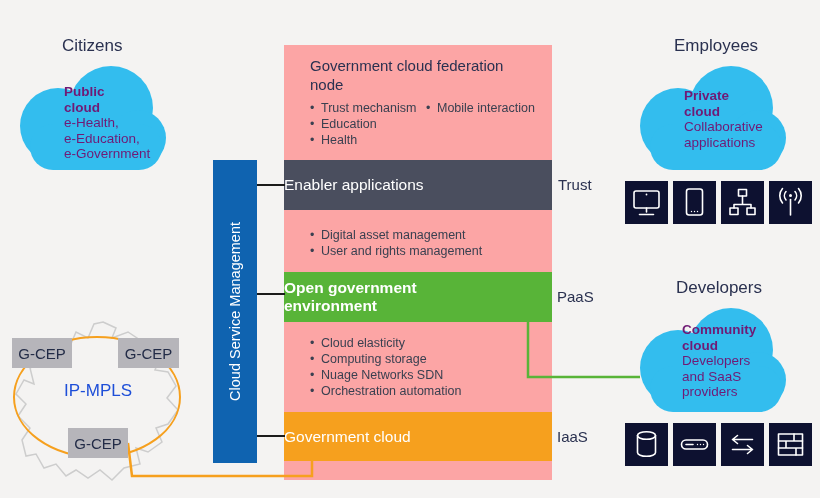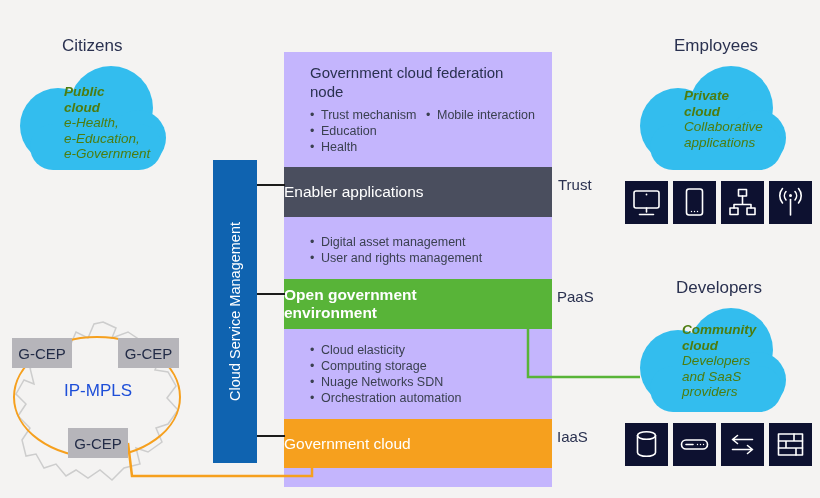--- a/index.html
+++ b/index.html
@@ -5,37 +5,37 @@
   html,body{margin:0;padding:0;background:#f4f3f2;}
   #canvas{
     position:relative;width:820px;height:498px;overflow:hidden;
     background:#f4f3f2;
     font-family:"Liberation Sans","DejaVu Sans",sans-serif;
     color:#2a3150;
   }
   .abs{position:absolute;}
   .heading{font-size:17px;color:#2a3150;}
   
-  .panel{left:284px;top:52px;width:268px;height:435px;background:#c4b5fd;z-index:1;}
+  .panel{left:284px;top:45px;width:268px;height:435px;background:#fca5a5;z-index:1;}
   .panel-title{position:absolute;left:26px;top:12px;width:210px;font-size:15px;line-height:1.25;color:#2a3150;}
   .bullets{position:absolute;font-size:12.5px;line-height:16px;color:#3a4050;}
   .bullets div{position:relative;padding-left:11px;}
   .bullets div::before{content:"\2022";position:absolute;left:0;top:0;}
   .bar{position:absolute;left:0;width:268px;display:flex;align-items:center;box-sizing:border-box;color:#fff;font-size:15.5px;line-height:1.15;}
   .bar-saas{top:115px;height:50px;background:#4a4e5e;}
   .bar-paas{top:227px;height:50px;background:#58b438;font-weight:bold;}
   .bar-iaas{top:367px;height:49px;background:#f6a01e;}
   
   .csm{left:213px;top:160px;width:44px;height:303px;background:#0f63b0;display:flex;align-items:center;justify-content:center;z-index:1;}
   .csm span{writing-mode:vertical-rl;transform:rotate(180deg);color:#fff;font-size:14.5px;white-space:nowrap;}
   
   .layer-label{font-size:15px;color:#2a3150;z-index:1;}
   
   .cloud{z-index:3;}
-  .cloud-text{position:absolute;color:#4d7c0f;font-size:13.5px;line-height:15.5px;font-style:italic;}
+  .cloud-text{position:absolute;color:#701a75;font-size:13.5px;line-height:15.5px;}
   .cloud-text .ct-title{font-weight:bold;}
   
   .icon-row{display:flex;gap:5px;z-index:1;}
   .icon-sq{width:43px;height:43px;background:#0d1130;display:flex;align-items:center;justify-content:center;}
   .icon-sq svg{stroke:#fff;stroke-width:1.6;fill:none;stroke-linecap:round;stroke-linejoin:round;}
   
   .dn-heading{left:31px;top:277px;width:140px;font-size:16px;line-height:1.25;color:#2a3150;z-index:1;}
   .gcep{background:#b6b5ba;color:#232c47;font-size:15px;display:flex;align-items:center;justify-content:center;z-index:6;}
   .ipmpls{left:64px;top:381px;font-size:17px;color:#1d4ed8;z-index:6;}
   .overlay{position:absolute;left:0;top:0;z-index:5;pointer-events:none;}

